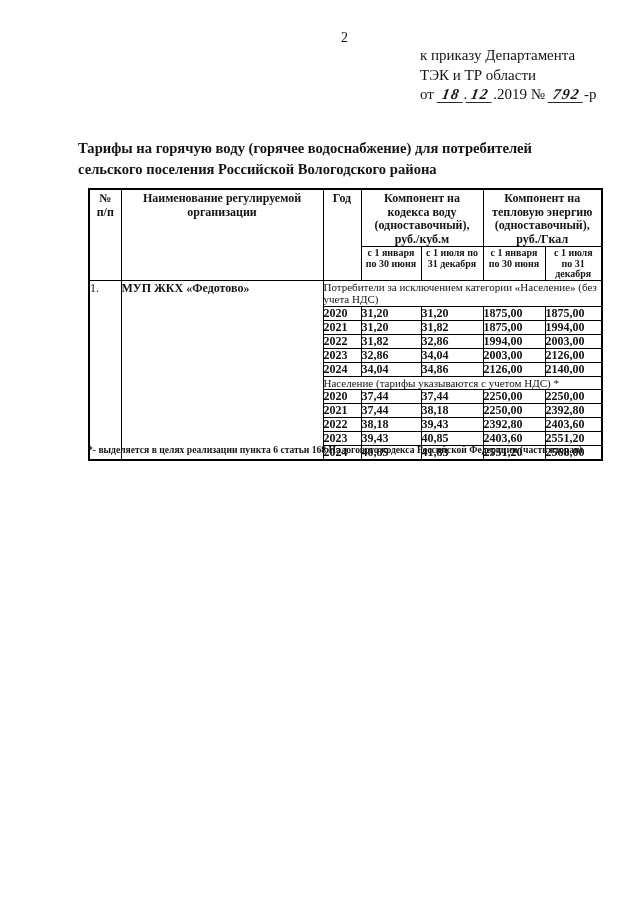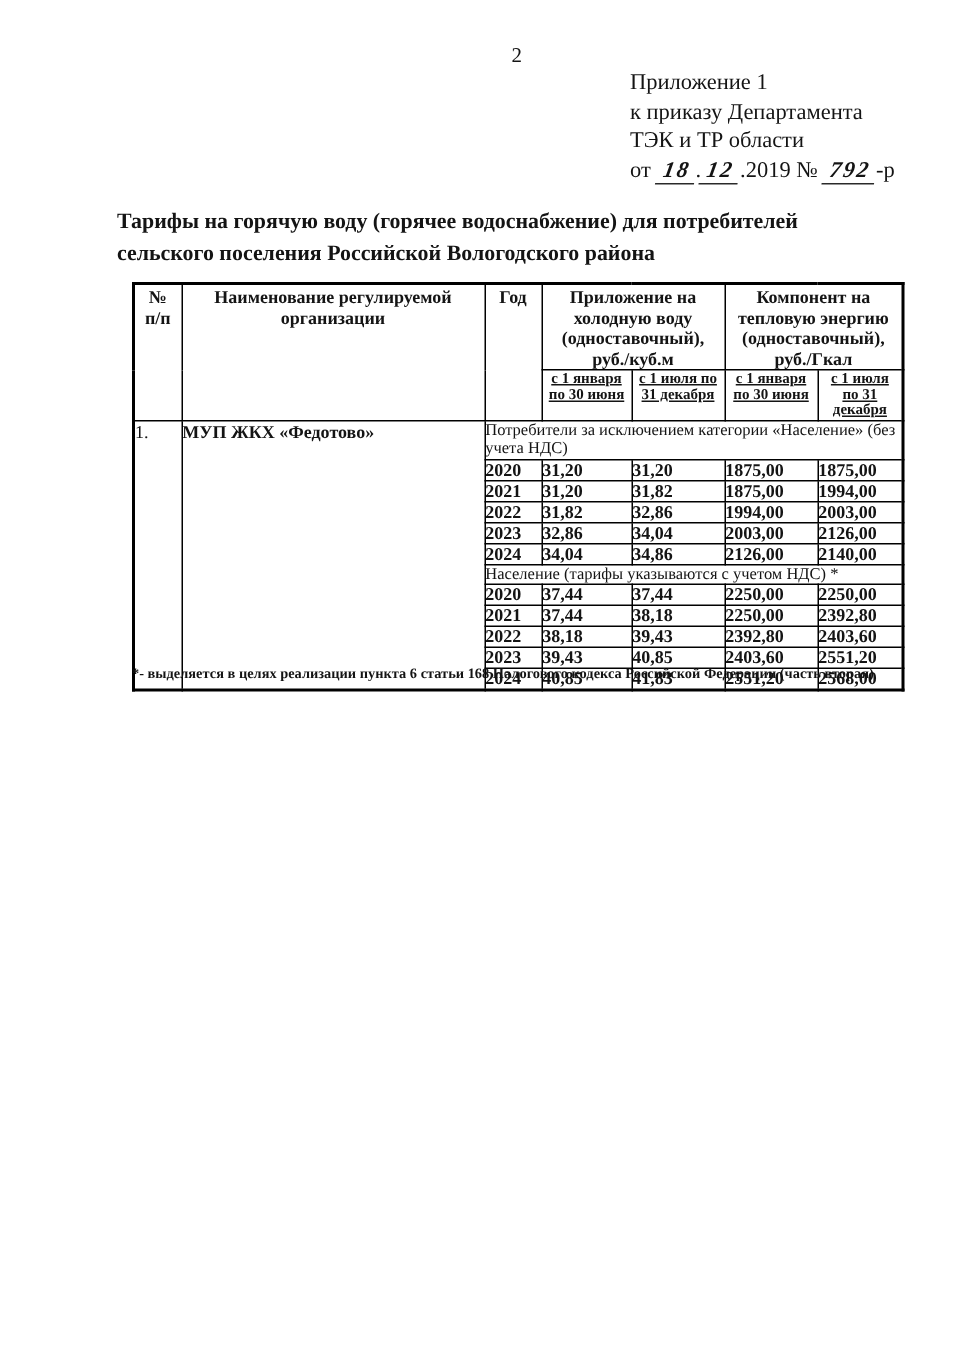--- a/index.html
+++ b/index.html
@@ -73,21 +73,20 @@
     line-height: 13.5px;
     padding: 2px 2px 0 2px;
   }
   tr.hdr-main { height: 52px; }
   tr.hdr-sub  { height: 22px; }
   tr.hdr-sub th {
     font-size: 10px;
     line-height: 10.5px;
     font-weight: 600;
     padding-top: 1px;
-    text-decoration: underline;
   }
   td.num-col, td.org-col {
     vertical-align: top;
     padding: 1px 4px 0 4px;
   }
   td.org-col { font-weight: 700; }
   td.section-cell {
     font-weight: 400;
     font-size: 11px;
     line-height: 12.5px;
@@ -114,21 +113,20 @@
   }
 </style>
 </head>
 <body>
 
 <div class="page">
 
   <div class="page-number">2</div>
 
   <div class="appendix">
-    <div>Приложение 1</div>
     <div>к приказу Департамента</div>
     <div>ТЭК и ТР области</div>
     <div>
       <span>от</span>
       <span class="hw">18</span><span>.</span><span class="hw">12</span><span>.2019 №</span>
       <span class="hw">792</span><span>-р</span>
     </div>
   </div>
 
   <div class="title">
@@ -147,21 +145,21 @@
         <col style="width:57px">
     </colgroup>
     <tbody>
       <tr class="hdr-main">
         <th rowspan="2">
           <div>№</div>
           <div>п/п</div>
         </th>
         <th rowspan="2">Наименование регулируемой организации</th>
         <th rowspan="2">Год</th>
-        <th colspan="2">Приложение на холодную воду (одноставочный), руб./куб.м</th>
+        <th colspan="2">Компонент на кодекса воду (одноставочный), руб./куб.м</th>
         <th colspan="2">Компонент на тепловую энергию (одноставочный), руб./Гкал</th>
       </tr>
       <tr class="hdr-sub">
         <th>с 1 января по 30 июня</th>
         <th>с 1 июля по 31 декабря</th>
         <th>с 1 января по 30 июня</th>
         <th>с 1 июля по 31 декабря</th>
       </tr>
 
       <tr class="section-row-tall">

